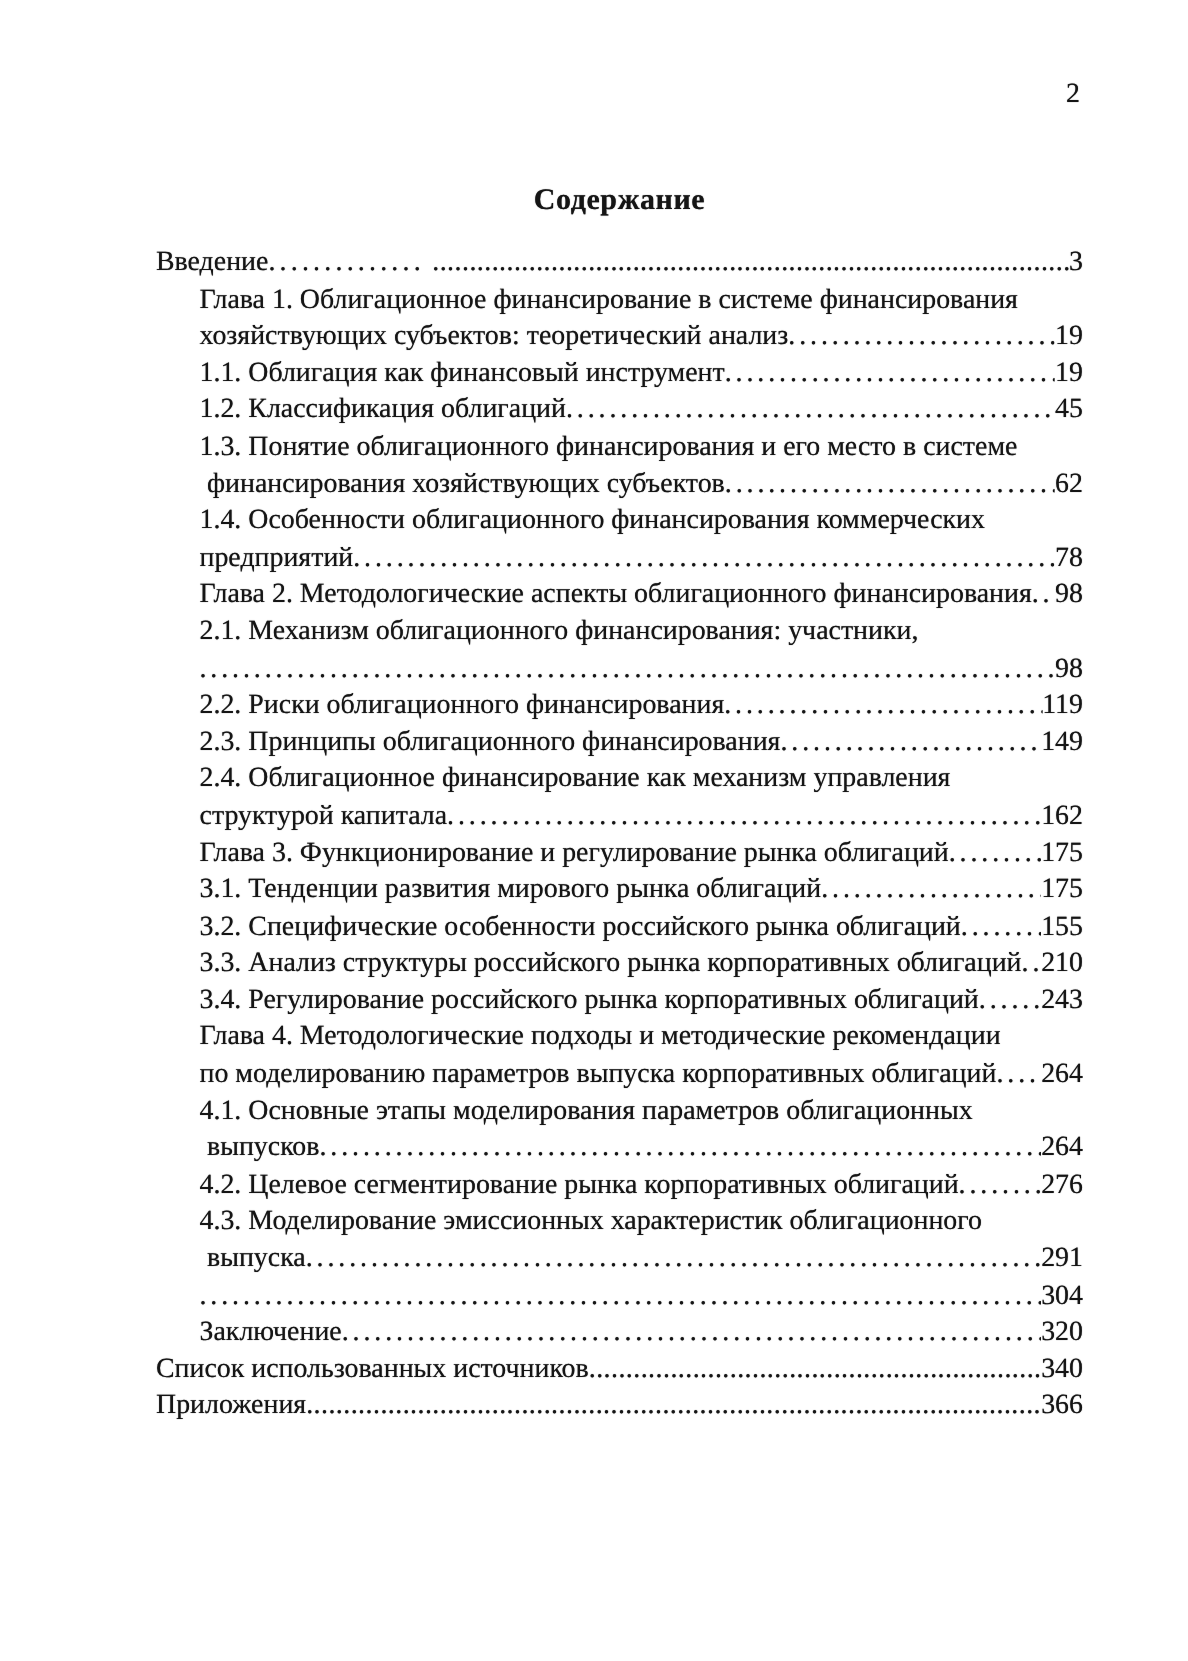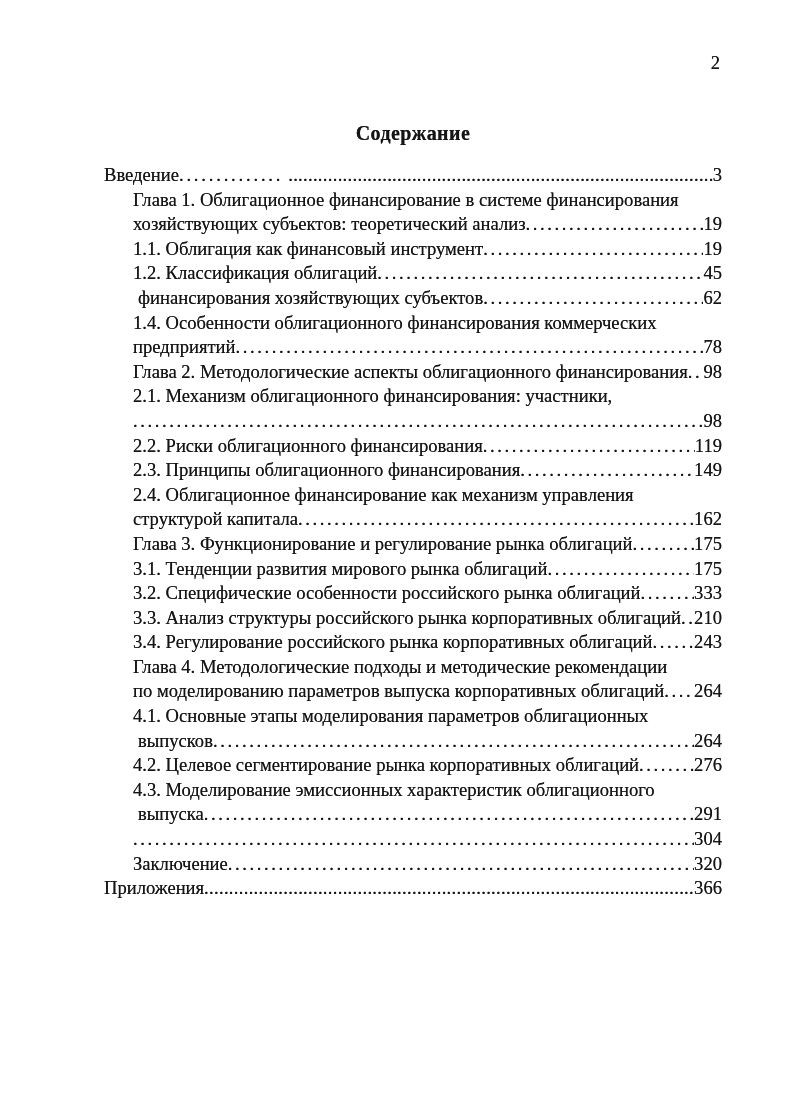--- a/index.html
+++ b/index.html
@@ -109,20 +109,24 @@
       <div class="toc-row indent1">
     <span class="toc-label">1.1. Облигация как финансовый инструмент</span>
     <span class="dot-leader sparse"></span>
     <span class="toc-page">19</span>
   </div>
       <div class="toc-row indent1">
     <span class="toc-label">1.2. Классификация облигаций</span>
     <span class="dot-leader sparse"></span>
     <span class="toc-page">45</span>
   </div>
+      <div class="toc-row indent1">
+    <span class="toc-label">1.3. Понятие облигационного финансирования и его место в системе</span>
+
+  </div>
       <div class="toc-row indent2">
     <span class="toc-label">финансирования хозяйствующих субъектов</span>
     <span class="dot-leader sparse"></span>
     <span class="toc-page">62</span>
   </div>
       <div class="toc-row indent1">
     <span class="toc-label">1.4. Особенности облигационного финансирования коммерческих</span>
 
   </div>
       <div class="toc-row indent1">
@@ -168,21 +172,21 @@
     <span class="toc-page">175</span>
   </div>
       <div class="toc-row indent1">
     <span class="toc-label">3.1. Тенденции развития мирового рынка облигаций</span>
     <span class="dot-leader sparse"></span>
     <span class="toc-page">175</span>
   </div>
       <div class="toc-row indent1">
     <span class="toc-label">3.2. Специфические особенности российского рынка облигаций</span>
     <span class="dot-leader sparse"></span>
-    <span class="toc-page">333</span>
+    <span class="toc-page">155</span>
   </div>
       <div class="toc-row indent1">
     <span class="toc-label">3.3. Анализ структуры российского рынка корпоративных облигаций</span>
     <span class="dot-leader sparse"></span>
     <span class="toc-page">210</span>
   </div>
       <div class="toc-row indent1">
     <span class="toc-label">3.4. Регулирование российского рынка корпоративных облигаций</span>
     <span class="dot-leader sparse"></span>
     <span class="toc-page">243</span>
@@ -220,20 +224,25 @@
     <span class="toc-page">291</span>
   </div>
       <div class="toc-row indent1">
     <span class="dot-leader sparse"></span>
     <span class="toc-page">304</span>
   </div>
       <div class="toc-row indent1">
     <span class="toc-label">Заключение</span>
     <span class="dot-leader sparse"></span>
     <span class="toc-page">320</span>
+  </div>
+      <div class="toc-row indent0">
+    <span class="toc-label">Список использованных источников</span>
+    <span class="dot-leader fine"></span>
+    <span class="toc-page">340</span>
   </div>
       <div class="toc-row indent0">
     <span class="toc-label">Приложения</span>
     <span class="dot-leader fine"></span>
     <span class="toc-page">366</span>
   </div>
     </div>
 </div>
 
 </body></html>

